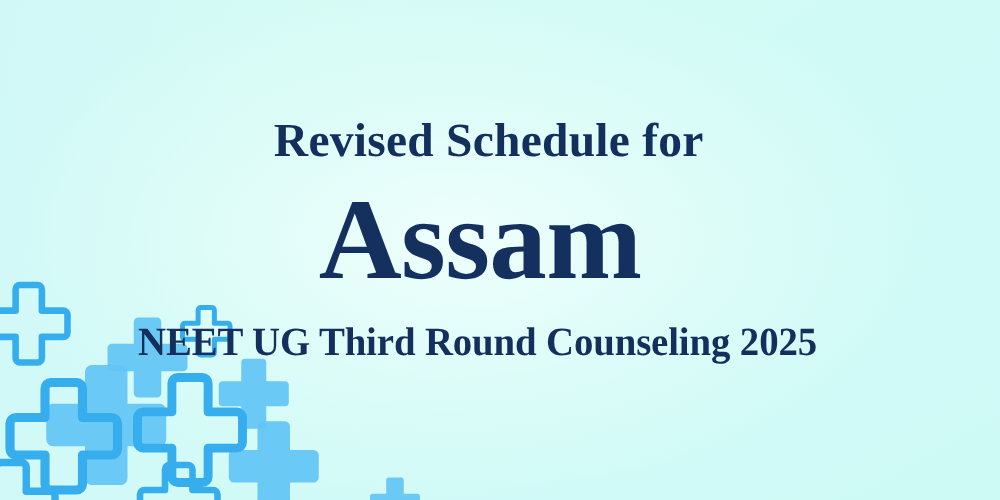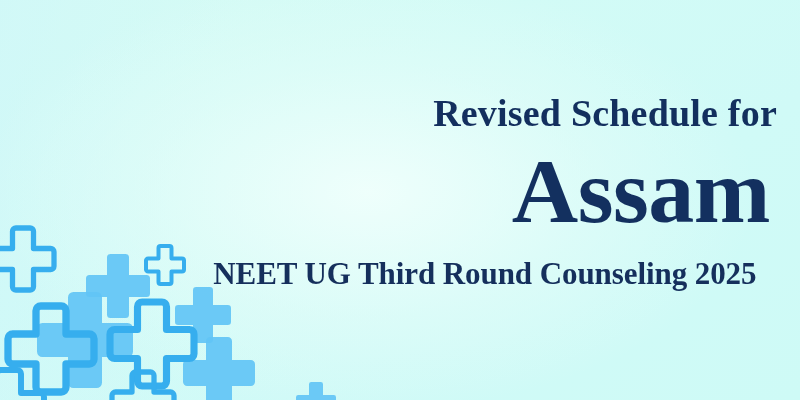--- a/index.html
+++ b/index.html
@@ -49,21 +49,21 @@
     pointer-events: none;
   }
 
   
   .text-stack {
     position: absolute;
     left: 0;
     top: 0;
     width: 772px;
     height: 400px;
-    text-align: right;
+    text-align: center;
     font-family: Liberation Serif, serif;
   }
   .kicker {
     position: absolute;
     top: 94px;
     left: 0;
     right: 0;
     font-size: 38px;
     font-weight: 700;
     letter-spacing: 0.2px;

